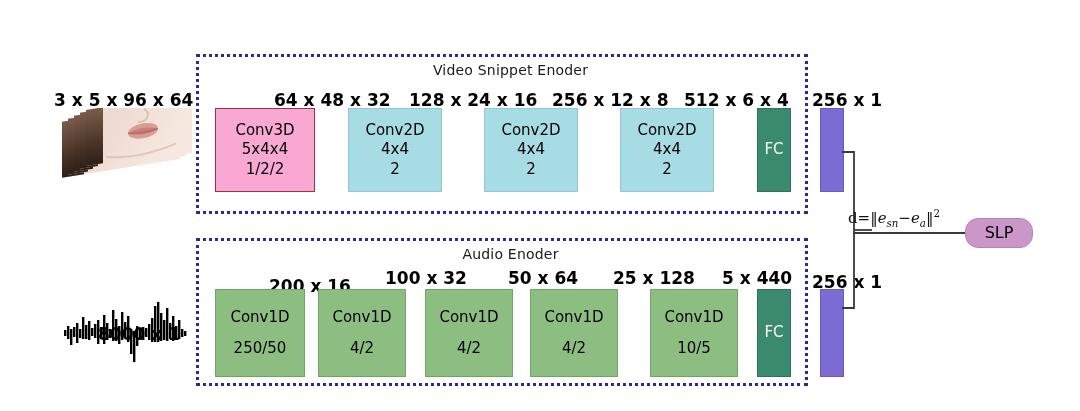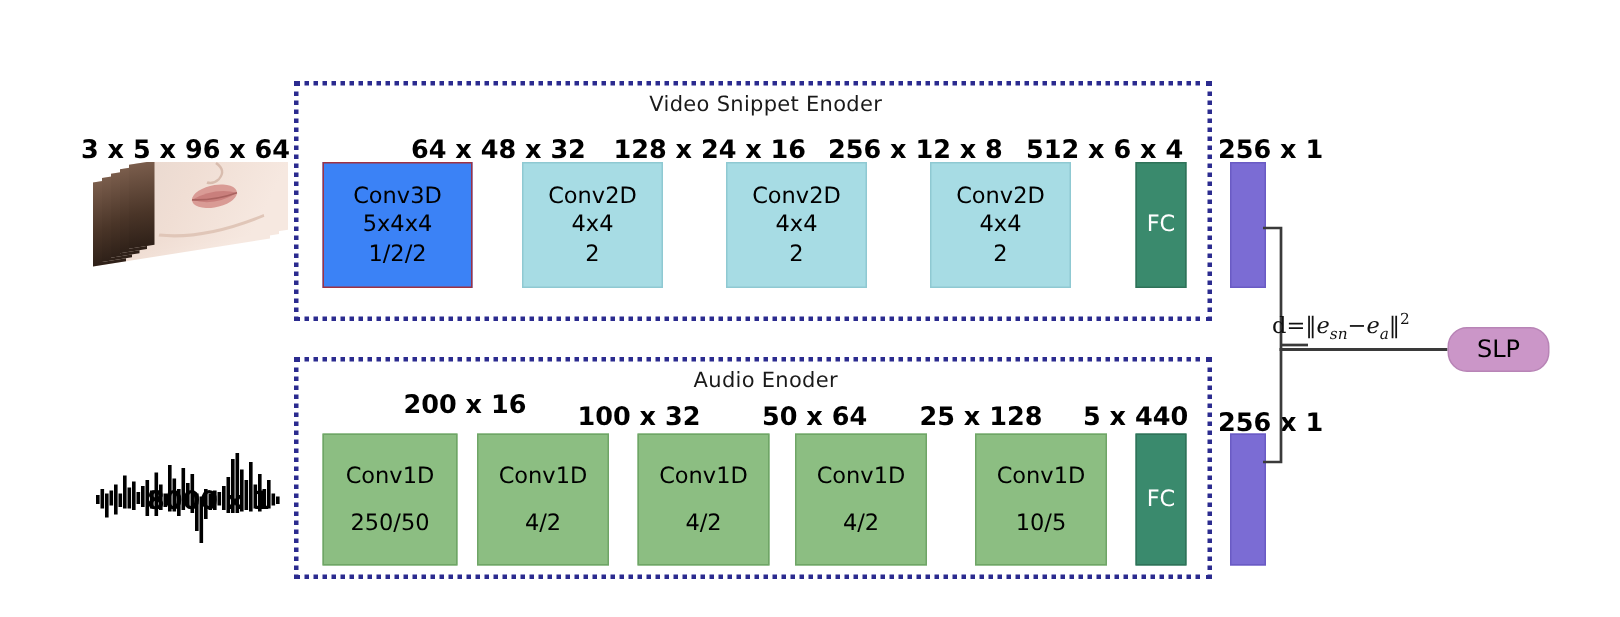--- a/index.html
+++ b/index.html
@@ -35,21 +35,21 @@
     display:flex;flex-direction:column;
     align-items:center;justify-content:center;
     color:#000;
     font-size:15px;line-height:1.30;
     text-align:center;
   }
   .block .l1{display:block;}
   .block .l2{display:block;}
   .block .l3{display:block;}
 
-  .b-conv3d{background:#3b82f6;border:1px solid #9e3243;}
+  .b-conv3d{background:#f9a8d4;border:1px solid #9e3243;}
   .b-conv2d{background:#a7dce4;border:1px solid #8fc9d2;}
   .b-conv1d{background:#8cbe82;border:1px solid #6fa566;}
   .b-fc{background:#3a8a6d;border:1px solid #2f7259;align-items:center;}
   .b-emb{background:#7b6cd4;border:1px solid #6a5bc4;}
   .b-slp{background:#cb96c8;border:1px solid #b884b6;}
 
   
   .dim-label{
     position:absolute;
     font-size:17px;font-weight:bold;color:#000;
@@ -229,21 +229,21 @@
         <rect x="119" y="33" width="2.4" height="8"></rect>
         <rect x="122" y="35" width="2.4" height="5"></rect>
       </g>
     </svg>
   </div>
 
   <div class="encoder-frame" id="audio-frame">
     <div class="encoder-title">Audio Enoder</div>
   </div>
 
-  <div class="dim-label" style="left:269px;top:260px;text-align:center;">200 x 16</div>
+  <div class="dim-label" style="left:269px;top:276px;text-align:center;">200 x 16</div>
   <div class="dim-label" style="left:385px;top:268px;">100 x 32</div>
   <div class="dim-label" style="left:508px;top:268px;">50 x 64</div>
   <div class="dim-label" style="left:613px;top:268px;">25 x 128</div>
   <div class="dim-label" style="left:722px;top:268px;">5 x 440</div>
 
   <div class="block b-conv1d" style="left:215px;top:289px;width:90px;height:88px;">
     <span class="l1">Conv1D</span>
     <span class="l2" style="margin-top:12px;">250/50</span>
   </div>
 

